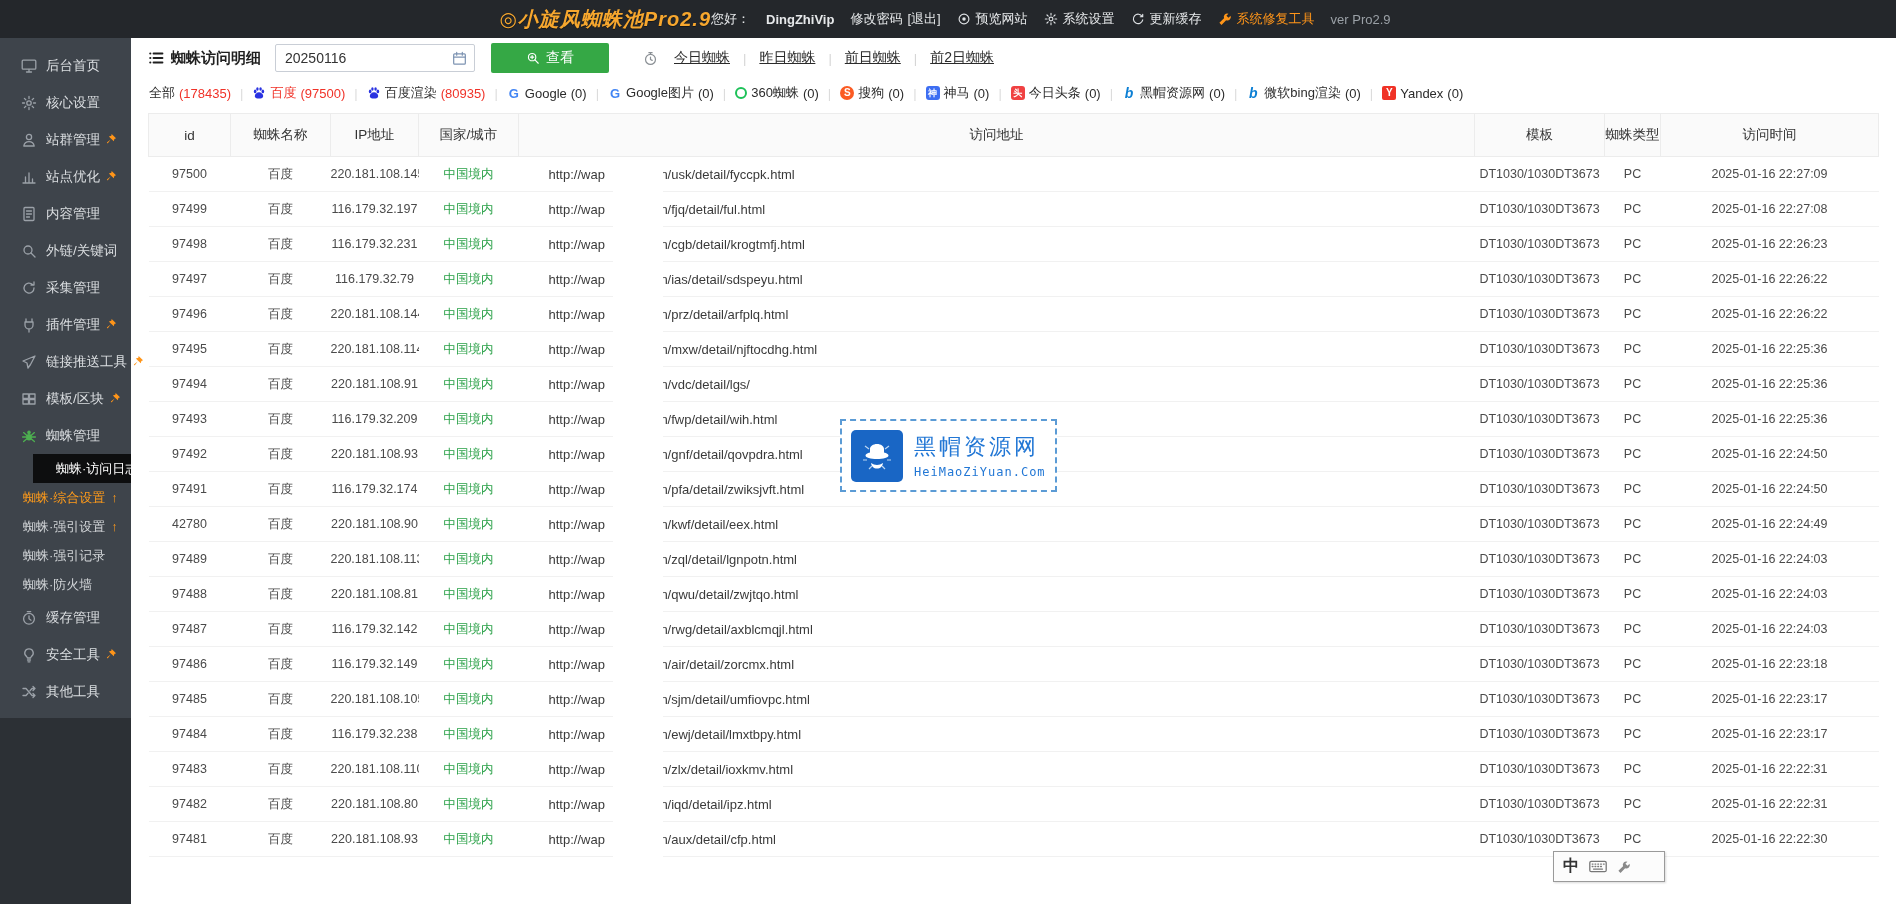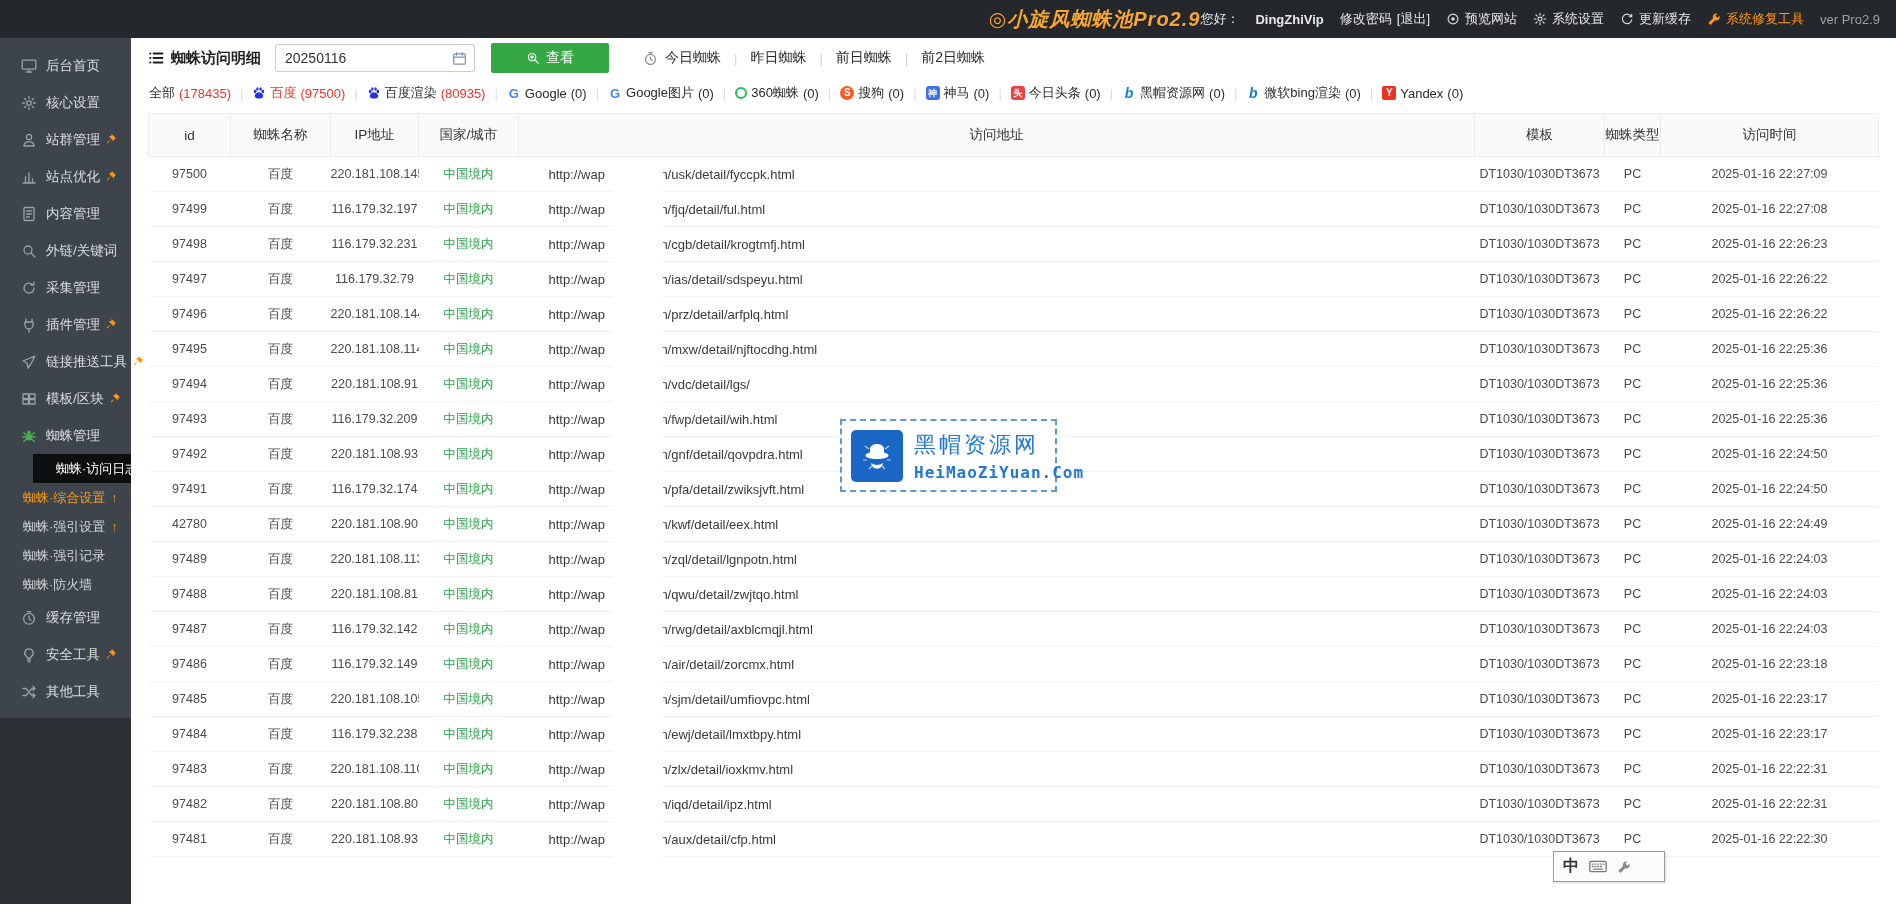--- a/index.html
+++ b/index.html
@@ -1,21 +1,21 @@
 <!DOCTYPE html>
 <html><head>
 <meta charset="utf-8">
 <style>
 * { box-sizing:border-box; margin:0; padding:0; }
 html,body { width:1896px; height:904px; overflow:hidden; }
 body { font-family:"Liberation Sans","DejaVu Sans",sans-serif; background:#fff; position:relative; }
 
 
 .topbar { position:absolute; top:0; left:0; width:1896px; height:38px; background:#24272b;
-  display:flex; align-items:center; justify-content:flex-end; padding:0 16px 0 10px; z-index:20; }
+  display:flex; align-items:center; justify-content:center; padding:0 16px 0 10px; z-index:20; }
 .logo { color:#f7a72e; font-size:20px; font-weight:bold; font-style:italic; letter-spacing:1px; white-space:nowrap;
   text-shadow:0 1px 0 rgba(0,0,0,.4); }
 .topbar-right { display:flex; align-items:center; gap:16px; color:#e6e8ea; font-size:13px; white-space:nowrap; }
 .top-link { display:flex; align-items:center; gap:5px; cursor:pointer; }
 .top-link .icon { width:14px; height:14px; display:inline-flex; color:#dfe2e5; }
 .username { font-weight:bold; }
 .repair { color:#ff9519; }
 .repair .icon { color:#ff9519; }
 .version { color:#9aa0a6; }
 
@@ -40,21 +40,21 @@
 .tb-title .icon { width:16px; height:16px; display:inline-flex; }
 .date-wrap { width:200px; height:28px; border:1px solid #c9ced6; border-radius:2px; display:flex;
   align-items:center; padding:0 7px 0 2px; background:#fff; }
 .date-wrap input { border:none; outline:none; flex:1; font-size:14px; color:#333; padding-left:7px;
   font-family:"Liberation Sans","DejaVu Sans",sans-serif; min-width:0; }
 .date-wrap .icon { width:15px; height:15px; display:inline-flex; }
 .view-btn { width:118px; height:30px; margin-left:16px; background:#35a845; border:none; border-radius:2px;
   color:#fff; font-size:14px; display:flex; align-items:center; justify-content:center; gap:6px; cursor:pointer; }
 .view-btn .icon { width:14px; height:14px; display:inline-flex; }
 .quick { display:flex; align-items:center; margin-left:34px; font-size:14px; color:#2b2b2b; }
-.quick-item { display:flex; align-items:center; gap:7px; cursor:pointer; }
+.quick-item { display:flex; align-items:center; gap:16px; cursor:pointer;text-decoration:underline; }
 .quick-item .icon { width:15px; height:15px; display:inline-flex; color:#8a8f94; }
 .q-sep { color:#d5d5d5; margin:0 13px; font-size:13px; }
 
 .filters { display:flex; align-items:center; padding-left:18px; height:24px; font-size:13px; color:#2b2b2b;
   margin-top:3px; white-space:nowrap; }
 .f-item { display:flex; align-items:center; gap:4px; cursor:pointer; }
 .f-item .cnt { color:#2b2b2b; }
 .f-item .cnt.red { color:#f03228; }
 .f-item.selected .lbl, .f-item.selected .cnt { color:#f03228; }
 .f-sep { color:#dcdcdc; margin:0 9px; }
@@ -83,21 +83,21 @@
 .censor-strip { position:absolute; top:44px; left:465px; width:50px; height:700px; background:#ffffff; z-index:2; }
 
 
 .watermark { position:absolute; left:709px; top:381px; width:217px; height:73px; border:2px dashed #5b9bd5;
   background:#fff; display:flex; align-items:center; padding:7px 9px; gap:11px; z-index:5; }
 .wm-logo { width:52px; height:52px; background:#1966c5; border-radius:5px; flex:none;
   display:flex; align-items:center; justify-content:center; }
 .wm-logo svg { width:40px; height:40px; }
 .wm-txt { display:flex; flex-direction:column; justify-content:center; }
 .wm-title { color:#2277d5; font-size:22px; letter-spacing:3px; white-space:nowrap; }
-.wm-sub { color:#2277d5; font-size:16px; font-weight:bold; letter-spacing:1px;
+.wm-sub { color:#2277d5; font-size:12px; font-weight:normal; letter-spacing:1px;
   font-family:"DejaVu Sans Mono","Liberation Mono",monospace; margin-top:3px; white-space:nowrap; }
 
 
 .pagination { position:absolute; left:0; top:818px; width:100%; display:flex; justify-content:center;
   align-items:center; gap:7px; font-size:13px; z-index:3; }
 .pg-box { height:29px; min-width:29px; padding:0 9px; border:1px solid #dcdcdc; border-radius:2px;
   background:#fff; color:#555; display:flex; align-items:center; justify-content:center; cursor:pointer; }
 .pg-box.info { cursor:default; padding:0 11px; }
 .pg-box.active { background:#35a845; border-color:#35a845; color:#fff; }
 .pg-ellipsis { color:#888; padding:0 1px; }

